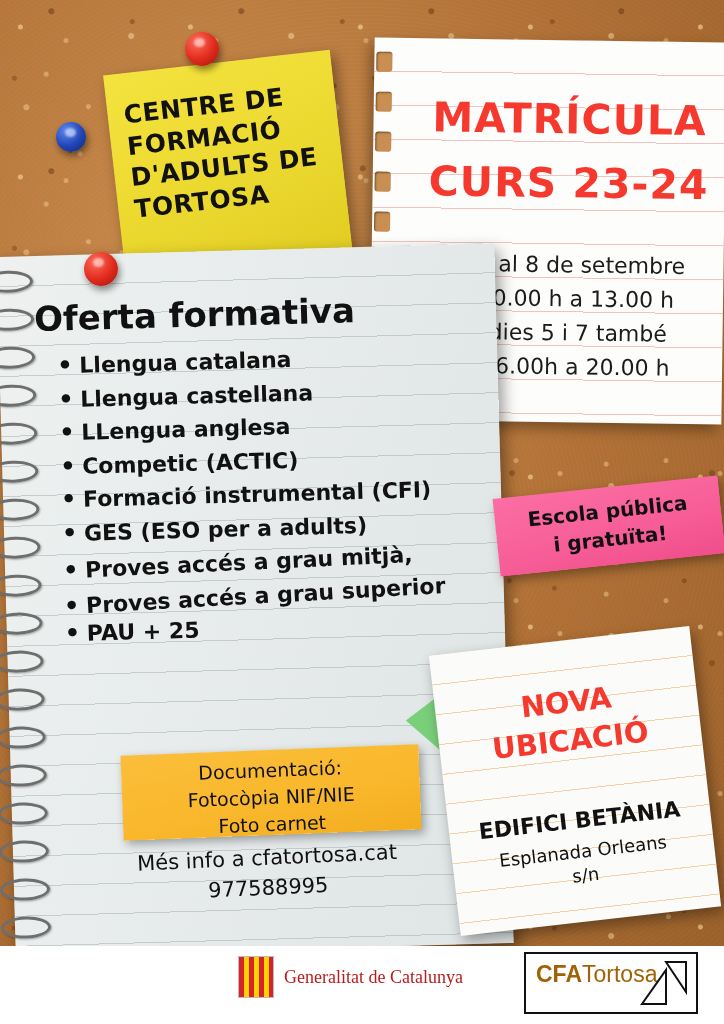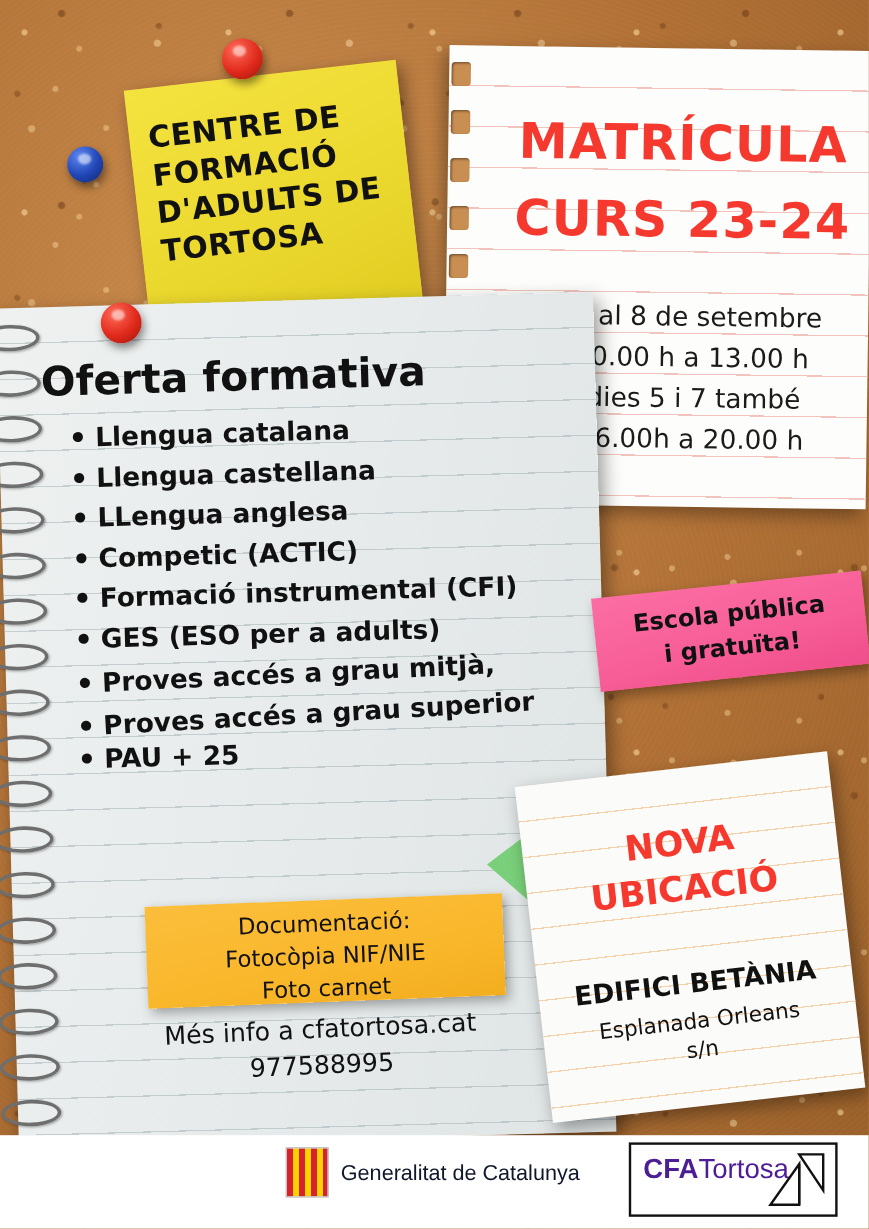--- a/index.html
+++ b/index.html
@@ -394,43 +394,43 @@
     gap: 10px;
   }
   #gencat-mark {
     width: 34px;
     height: 40px;
     background:
       repeating-linear-gradient(to right, #d4232c 0 5px, #ffd100 5px 10px);
     border: 1px solid #bbb;
   }
   #gencat-text {
-    font-family: Liberation Sans, sans-serif;
-    color: #0f172a;
+    font-family: Liberation Serif, serif;
+    color: #b91c1c;
     line-height: 1.25;
   }
   #gencat-text .l1 { font-size: 18px; }
   #gencat-text .l2 { font-size: 18px; font-weight: bold; }
 
   #logo-cfa {
     position: absolute;
     left: 524px;
     top: 6px;
     width: 170px;
     height: 58px;
     border: 2px solid #111;
     background: #fff;
   }
   #logo-cfa .cfa-text {
     position: absolute;
     left: 10px;
     top: 7px;
     font-family: "Liberation Sans", sans-serif;
     font-size: 23px;
-    color: #4c1d95;
+    color: #a16207;
     text-align: center;
   }
   #logo-cfa .cfa-text b { font-weight: bold; }
   #logo-cfa .cfa-mark {
     position: absolute;
     right: 8px;
     top: 6px;
     width: 48px;
     height: 46px;
   }

